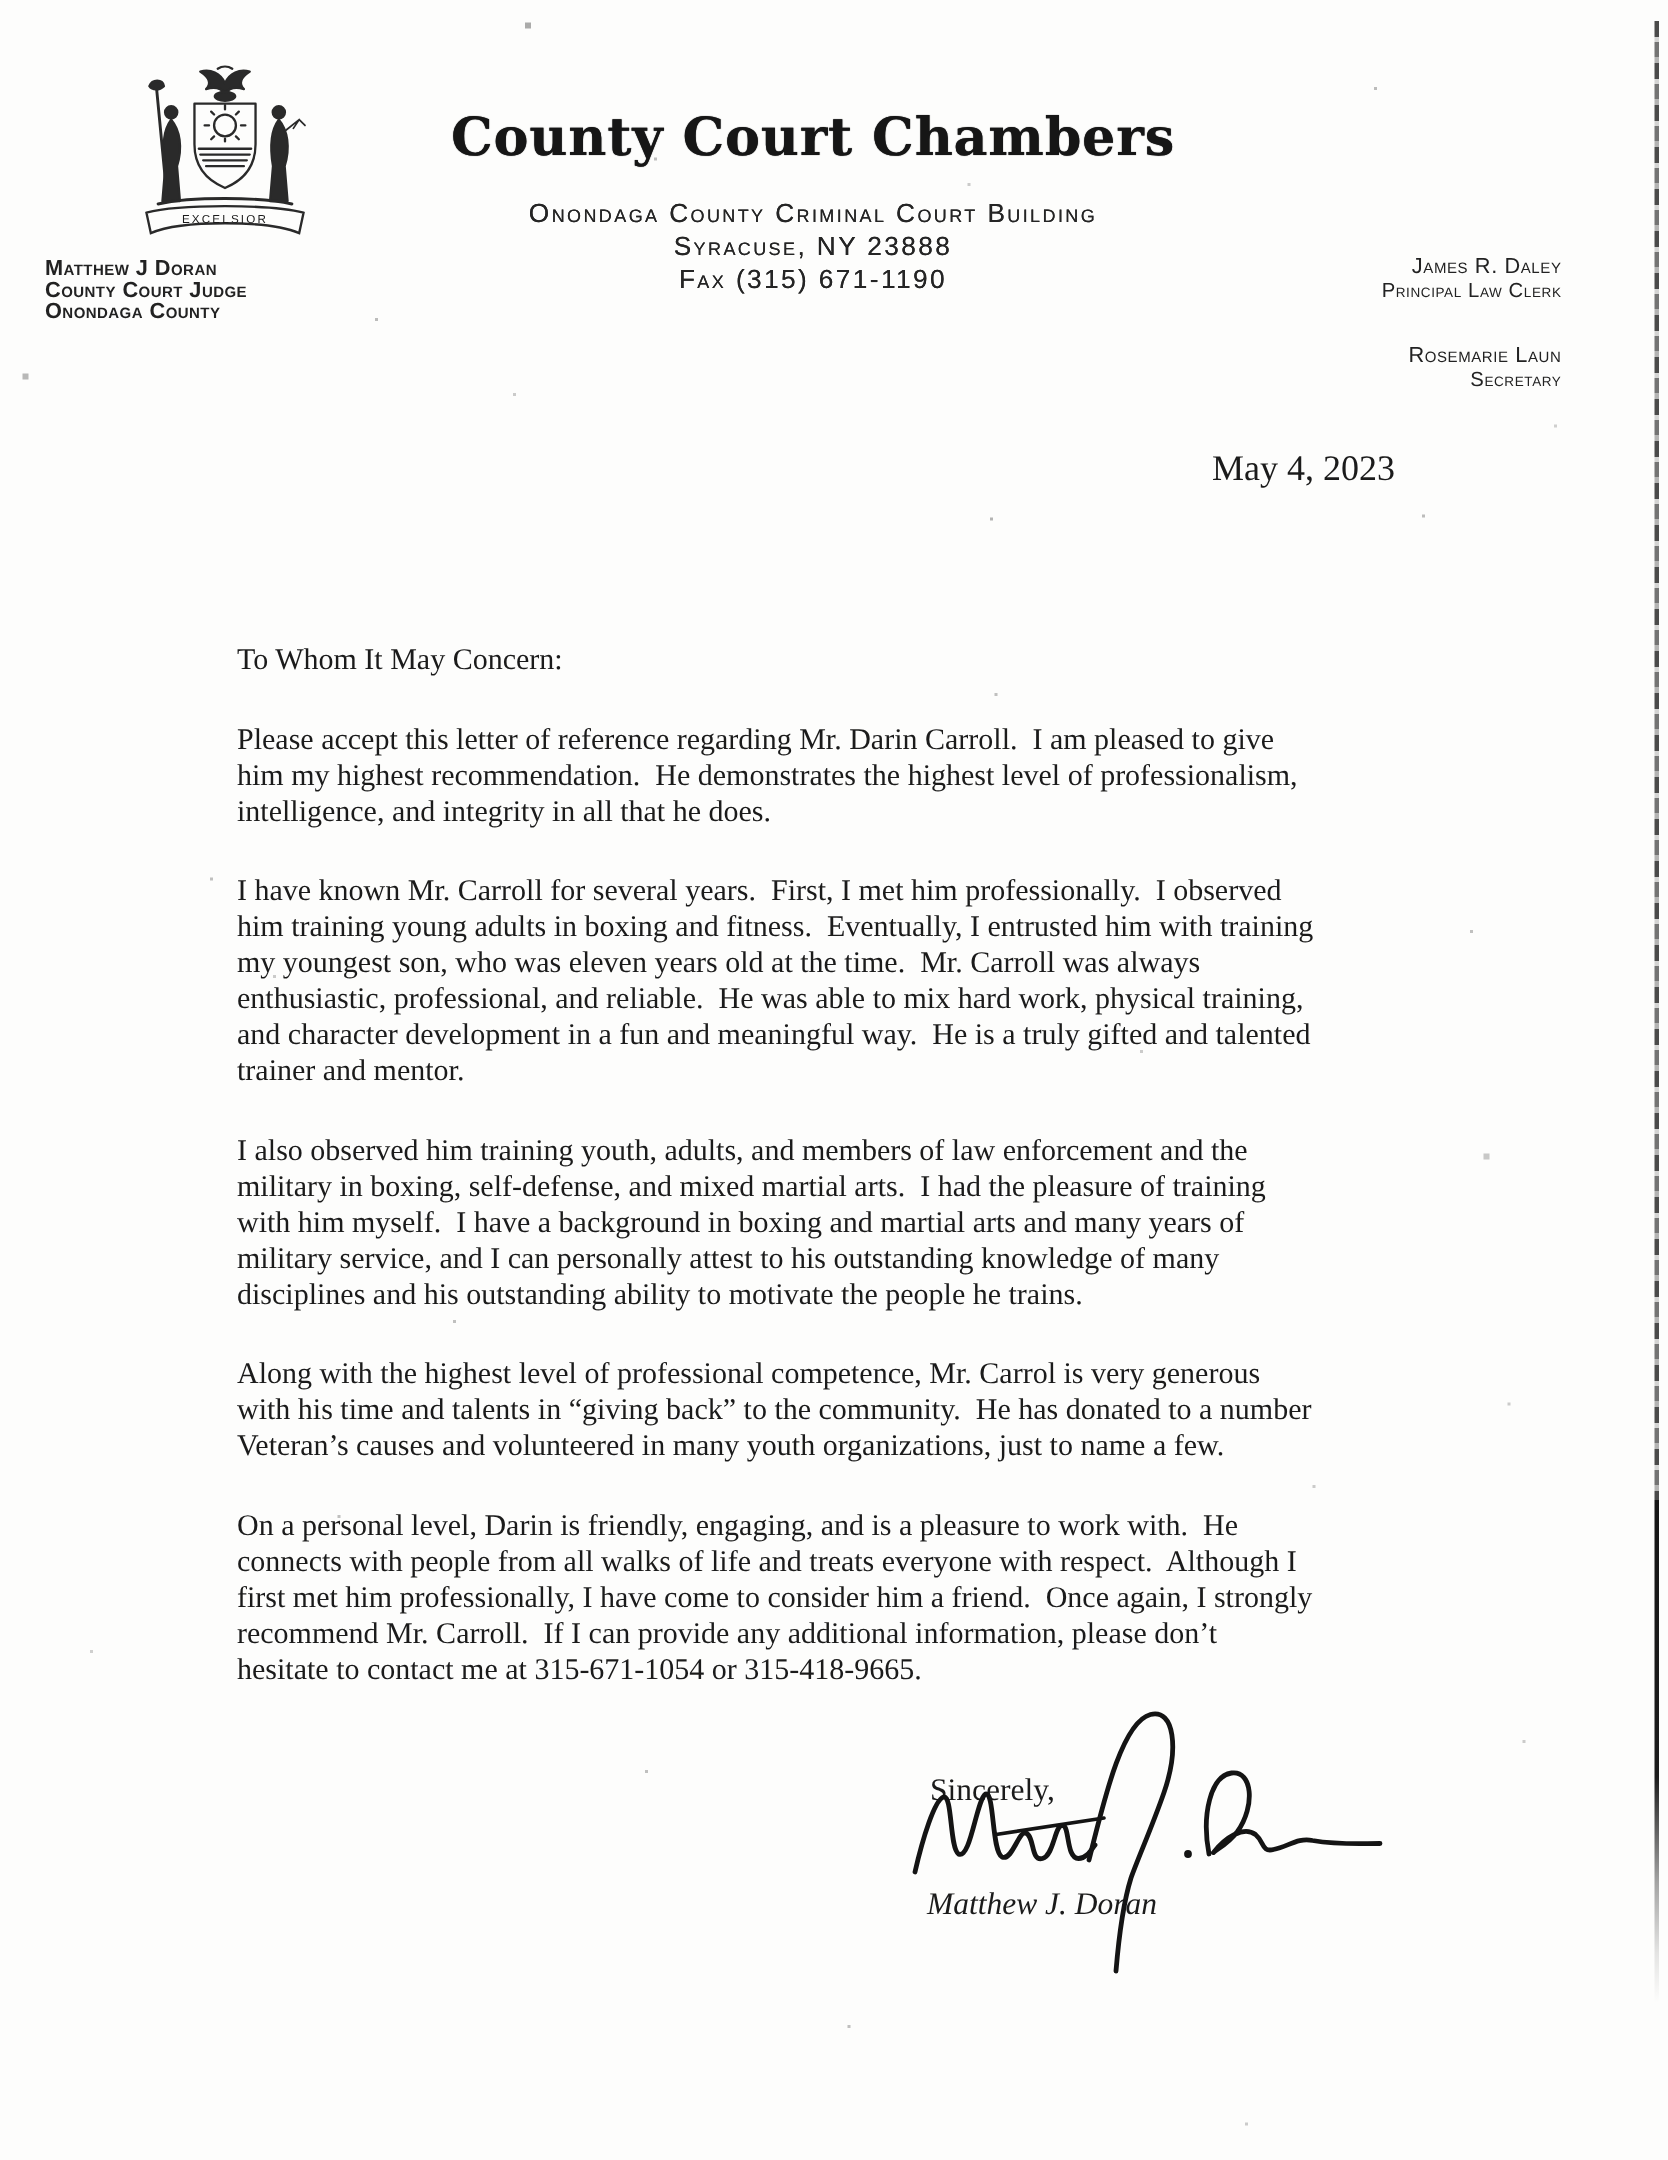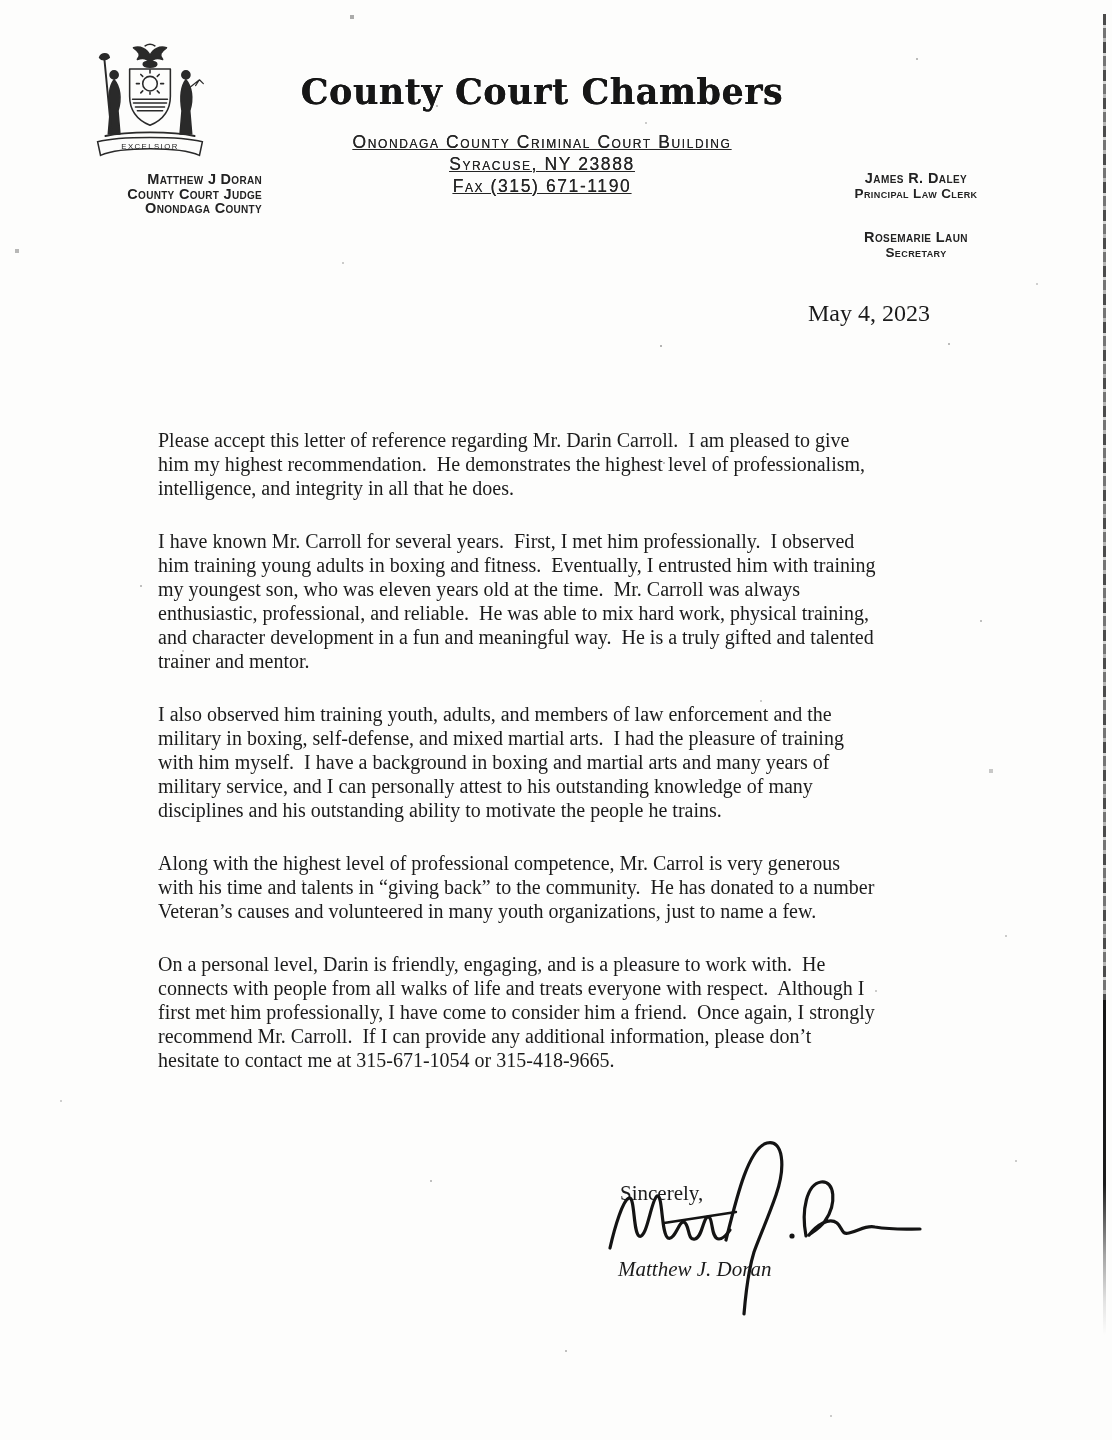--- a/index.html
+++ b/index.html
@@ -58,21 +58,21 @@
       1015px 1160px 0 0 rgba(110,110,110,0.35),
       565px 1350px 0 0 rgba(100,100,100,0.4),
       830px 1415px 0 0 rgba(110,110,110,0.35);
   }
 
   
   .seal { position: absolute; left: 86px; top: 42px; width: 128px; height: 124px; }
 
   .judge-block {
     position: absolute; left: 30px; top: 172px; width: 232px;
-    text-align: right;
+    text-align: left;
     font-family: "Liberation Sans", sans-serif;
     font-variant: small-caps;
     font-weight: 700;
     font-size: 14.5px; line-height: 14.5px;
     letter-spacing: 0.3px;
     color: #222;
   }
   .center-block {
     position: absolute; left: 247px; top: 72px; width: 590px;
     text-align: center;
@@ -86,28 +86,27 @@
     text-shadow: 0 0 0.6px #161616;
     margin-bottom: 20px;
   }
   .addr {
     font-family: "Liberation Sans", sans-serif;
     font-variant: small-caps;
     font-size: 17.5px; line-height: 21.8px;
     letter-spacing: 1.6px;
     color: #252525;
     text-shadow: 0 0 0.4px #303030;
-    text-decoration: underline;
   }
   .clerk-block, .secretary-block {
     position: absolute; left: 791px; width: 250px;
-    text-align: center;
+    text-align: right;
     font-family: "Liberation Sans", sans-serif;
     font-variant: small-caps;
-    font-weight: 700;
+    font-weight: 400;
     font-size: 14.5px; line-height: 15px;
     letter-spacing: 0.4px;
     color: #222;
   }
   .clerk-block { top: 171px; }
   .secretary-block { top: 230px; }
   .staff-title { font-size: 13.5px; }
 
   
   .date {
@@ -190,20 +189,21 @@
 
     <div class="secretary-block">
       <div>Rosemarie Laun</div>
       <div class="staff-title">Secretary</div>
     </div>
   </header>
 
   <div class="date">May 4, 2023</div>
 
   <main class="body-block">
+    <div class="salutation">To Whom It May Concern:</div>
     <p class="para">Please accept this letter of reference regarding Mr. Darin Carroll.  I am pleased to give
 him my highest recommendation.  He demonstrates the highest level of professionalism,
 intelligence, and integrity in all that he does.</p>
     <p class="para">I have known Mr. Carroll for several years.  First, I met him professionally.  I observed
 him training young adults in boxing and fitness.  Eventually, I entrusted him with training
 my youngest son, who was eleven years old at the time.  Mr. Carroll was always
 enthusiastic, professional, and reliable.  He was able to mix hard work, physical training,
 and character development in a fun and meaningful way.  He is a truly gifted and talented
 trainer and mentor.</p>
     <p class="para">I also observed him training youth, adults, and members of law enforcement and the

